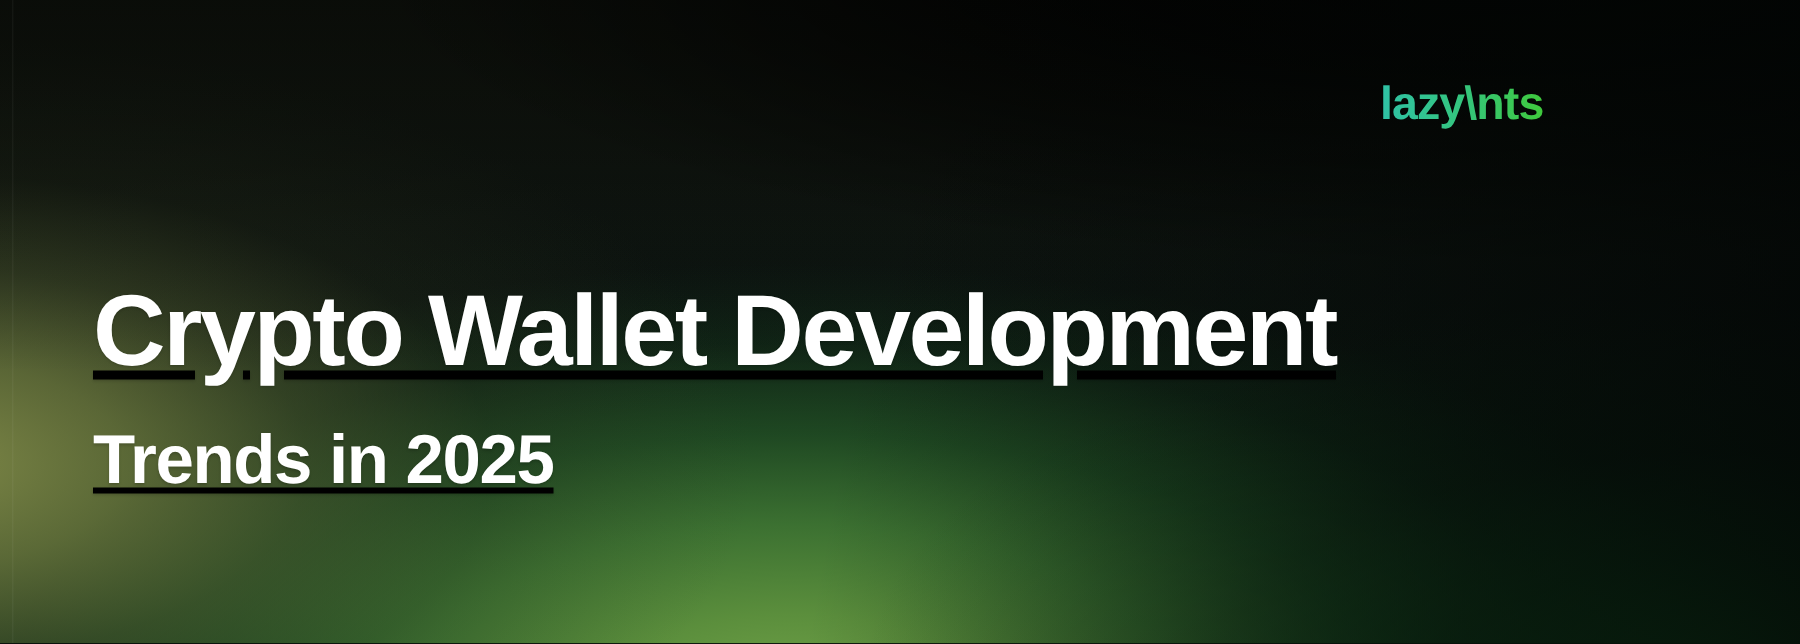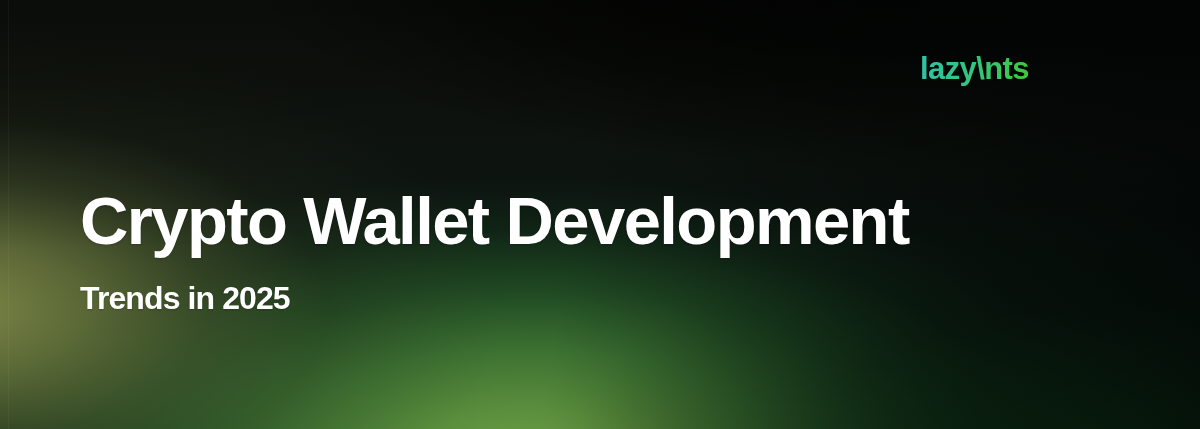--- a/index.html
+++ b/index.html
@@ -104,41 +104,42 @@
     font-family:"Liberation Sans", sans-serif;
     font-size:31px;
     font-weight:bold;
     letter-spacing:-0.6px;
     fill:url(#logoGrad);
   }
 
   
   #headline-block {
     position:absolute;
-    left:80px;
+    left:62px;
     top:186px;
     width:1050px;
+    text-decoration:underline;
   }
 
   #page-title {
     font-family:"Liberation Sans", sans-serif;
     font-weight:bold;
     font-size:67px;
     line-height:1.04;
     letter-spacing:-1.6px;
     color:#ffffff;
     white-space:nowrap;
     text-shadow:0 1px 2px rgba(0,0,0,0.18);
   }
 
   #page-subtitle {
     margin-top:26px;
     font-family:"Liberation Sans", sans-serif;
     font-weight:bold;
-    font-size:32px;
+    font-size:46px;
     line-height:1.05;
     letter-spacing:-0.9px;
     color:#ffffff;
     white-space:nowrap;
     text-shadow:0 1px 2px rgba(0,0,0,0.18);
   }
 </style>
 </head>
 <body>
 

